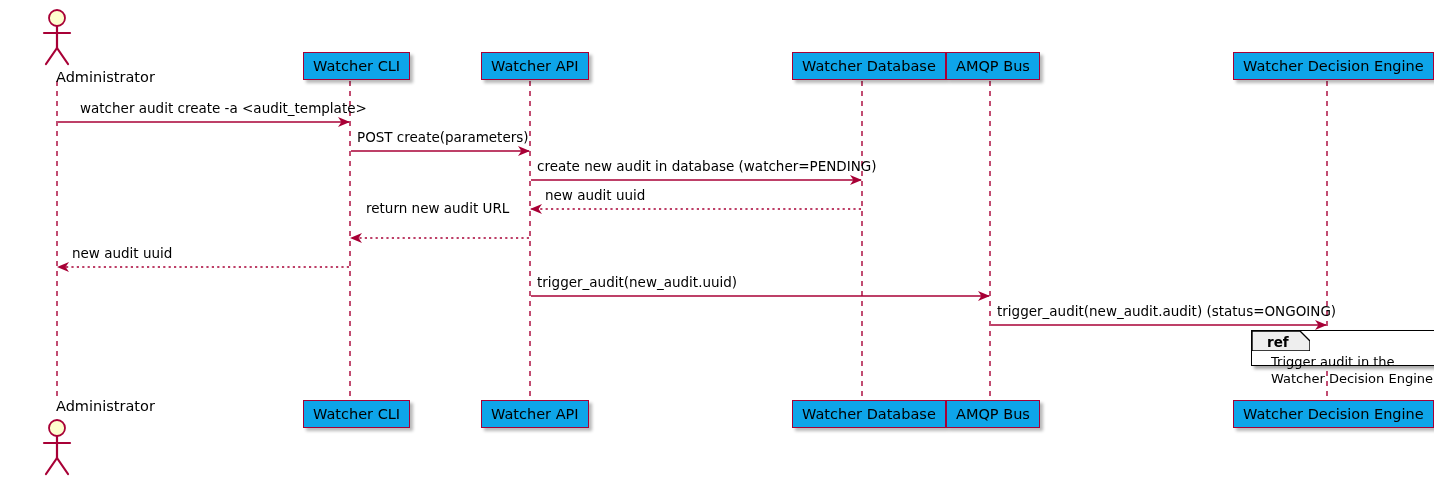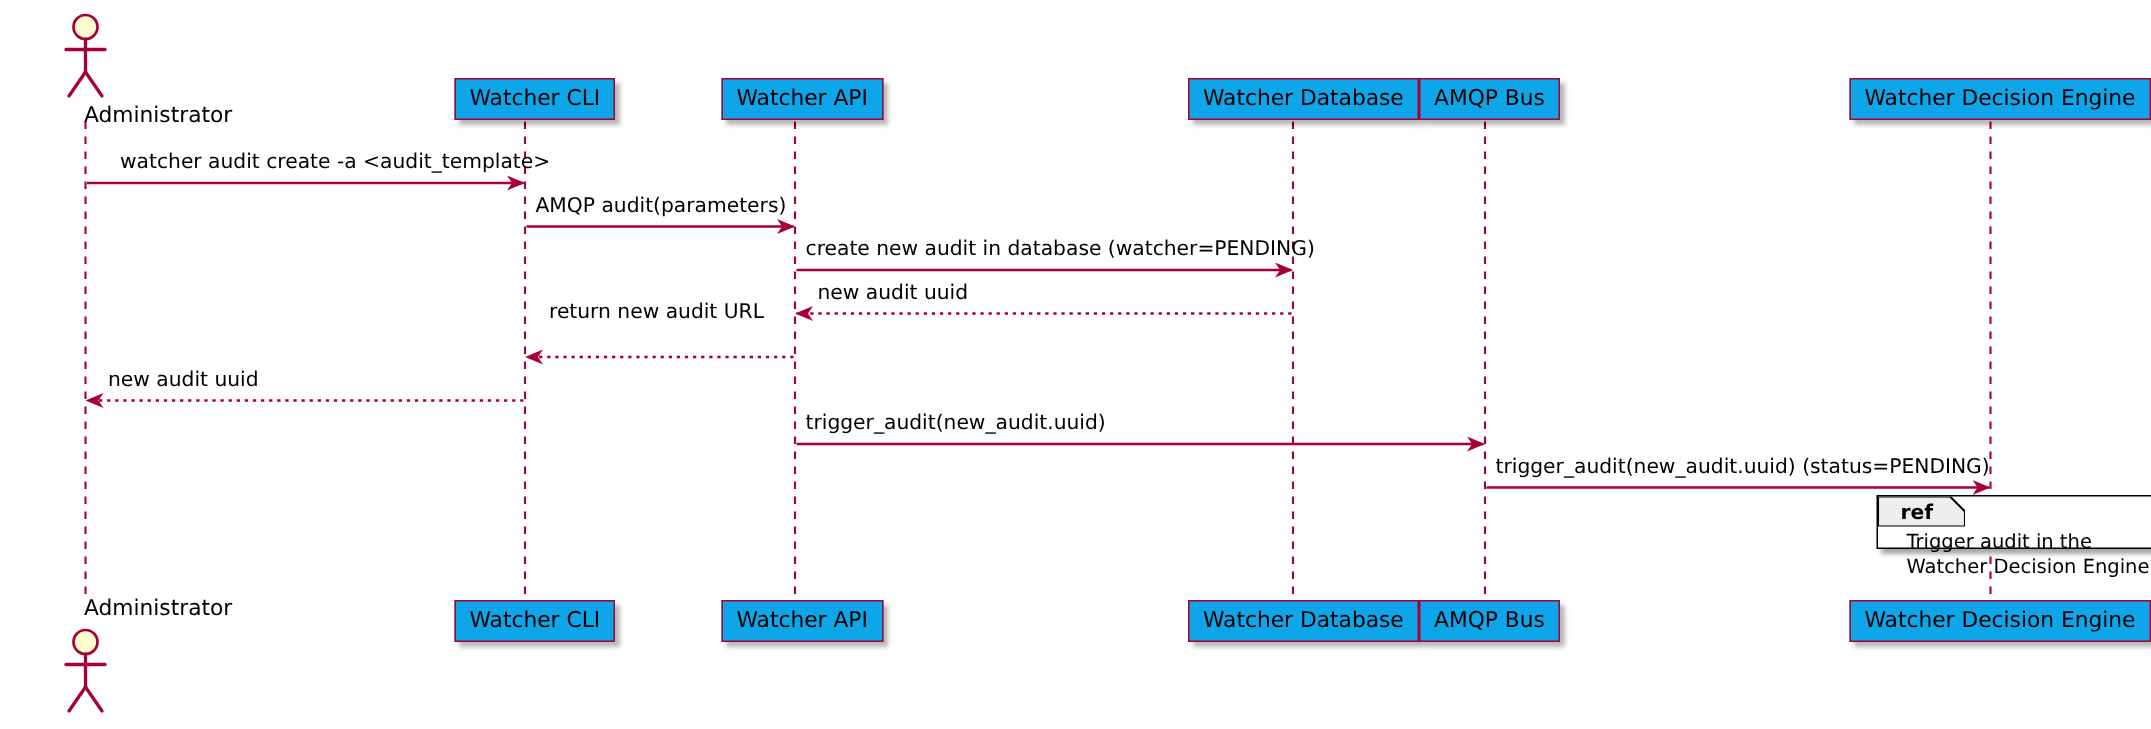--- a/index.html
+++ b/index.html
@@ -144,27 +144,27 @@
   <div class="pbox" style="left:946px; top:52px;">AMQP Bus</div>
   <div class="pbox" style="left:1233px; top:52px;">Watcher Decision Engine</div>
 
   <div class="pbox" style="left:303px; top:400px;">Watcher CLI</div>
   <div class="pbox" style="left:481px; top:400px;">Watcher API</div>
   <div class="pbox" style="left:792px; top:400px;">Watcher Database</div>
   <div class="pbox" style="left:946px; top:400px;">AMQP Bus</div>
   <div class="pbox" style="left:1233px; top:400px;">Watcher Decision Engine</div>
 
   <div class="msg-label" style="left:64px; top:100px;margin-left:16px;">watcher audit create -a &lt;audit_template&gt;</div>
-  <div class="msg-label" style="left:357px; top:129px;">AMQP audit(parameters)</div>
+  <div class="msg-label" style="left:357px; top:129px;">POST create(parameters)</div>
   <div class="msg-label" style="left:537px; top:158px;">create new audit in database (watcher=PENDING)</div>
   <div class="msg-label" style="left:545px; top:187px;">new audit uuid</div>
   <div class="msg-label" style="left:366px; top:200px;">return new audit URL</div>
   <div class="msg-label" style="left:72px; top:245px;">new audit uuid</div>
   <div class="msg-label" style="left:537px; top:274px;">trigger_audit(new_audit.uuid)</div>
-  <div class="msg-label" style="left:997px; top:303px;">trigger_audit(new_audit.uuid) (status=PENDING)</div>
+  <div class="msg-label" style="left:997px; top:303px;">trigger_audit(new_audit.audit) (status=ONGOING)</div>
 
   <div class="ref-box" id="ref-box" style="left: 1231px; top: 330px; width: 192px; height: 36px; margin-left: 20px;">
     <svg class="ref-tab-shape" id="ref-tab-shape" width="58" height="20" xmlns="http://www.w3.org/2000/svg">
       <path d="M0,0 L48,0 L58,10 L58,20 L0,20 Z" fill="#EEEEEE" stroke="#000000" stroke-width="1.4"></path>
     </svg>
     <div class="ref-tab" id="ref-tab-label" style="background: transparent; border: 0px; left: 6px; top: 2px;">ref</div>
     <div class="ref-body" style="left:19px; top:22px;">Trigger audit in the</div>
     <div class="ref-body" style="left:19px; top:39px;">Watcher Decision Engine</div>
   </div>
 

